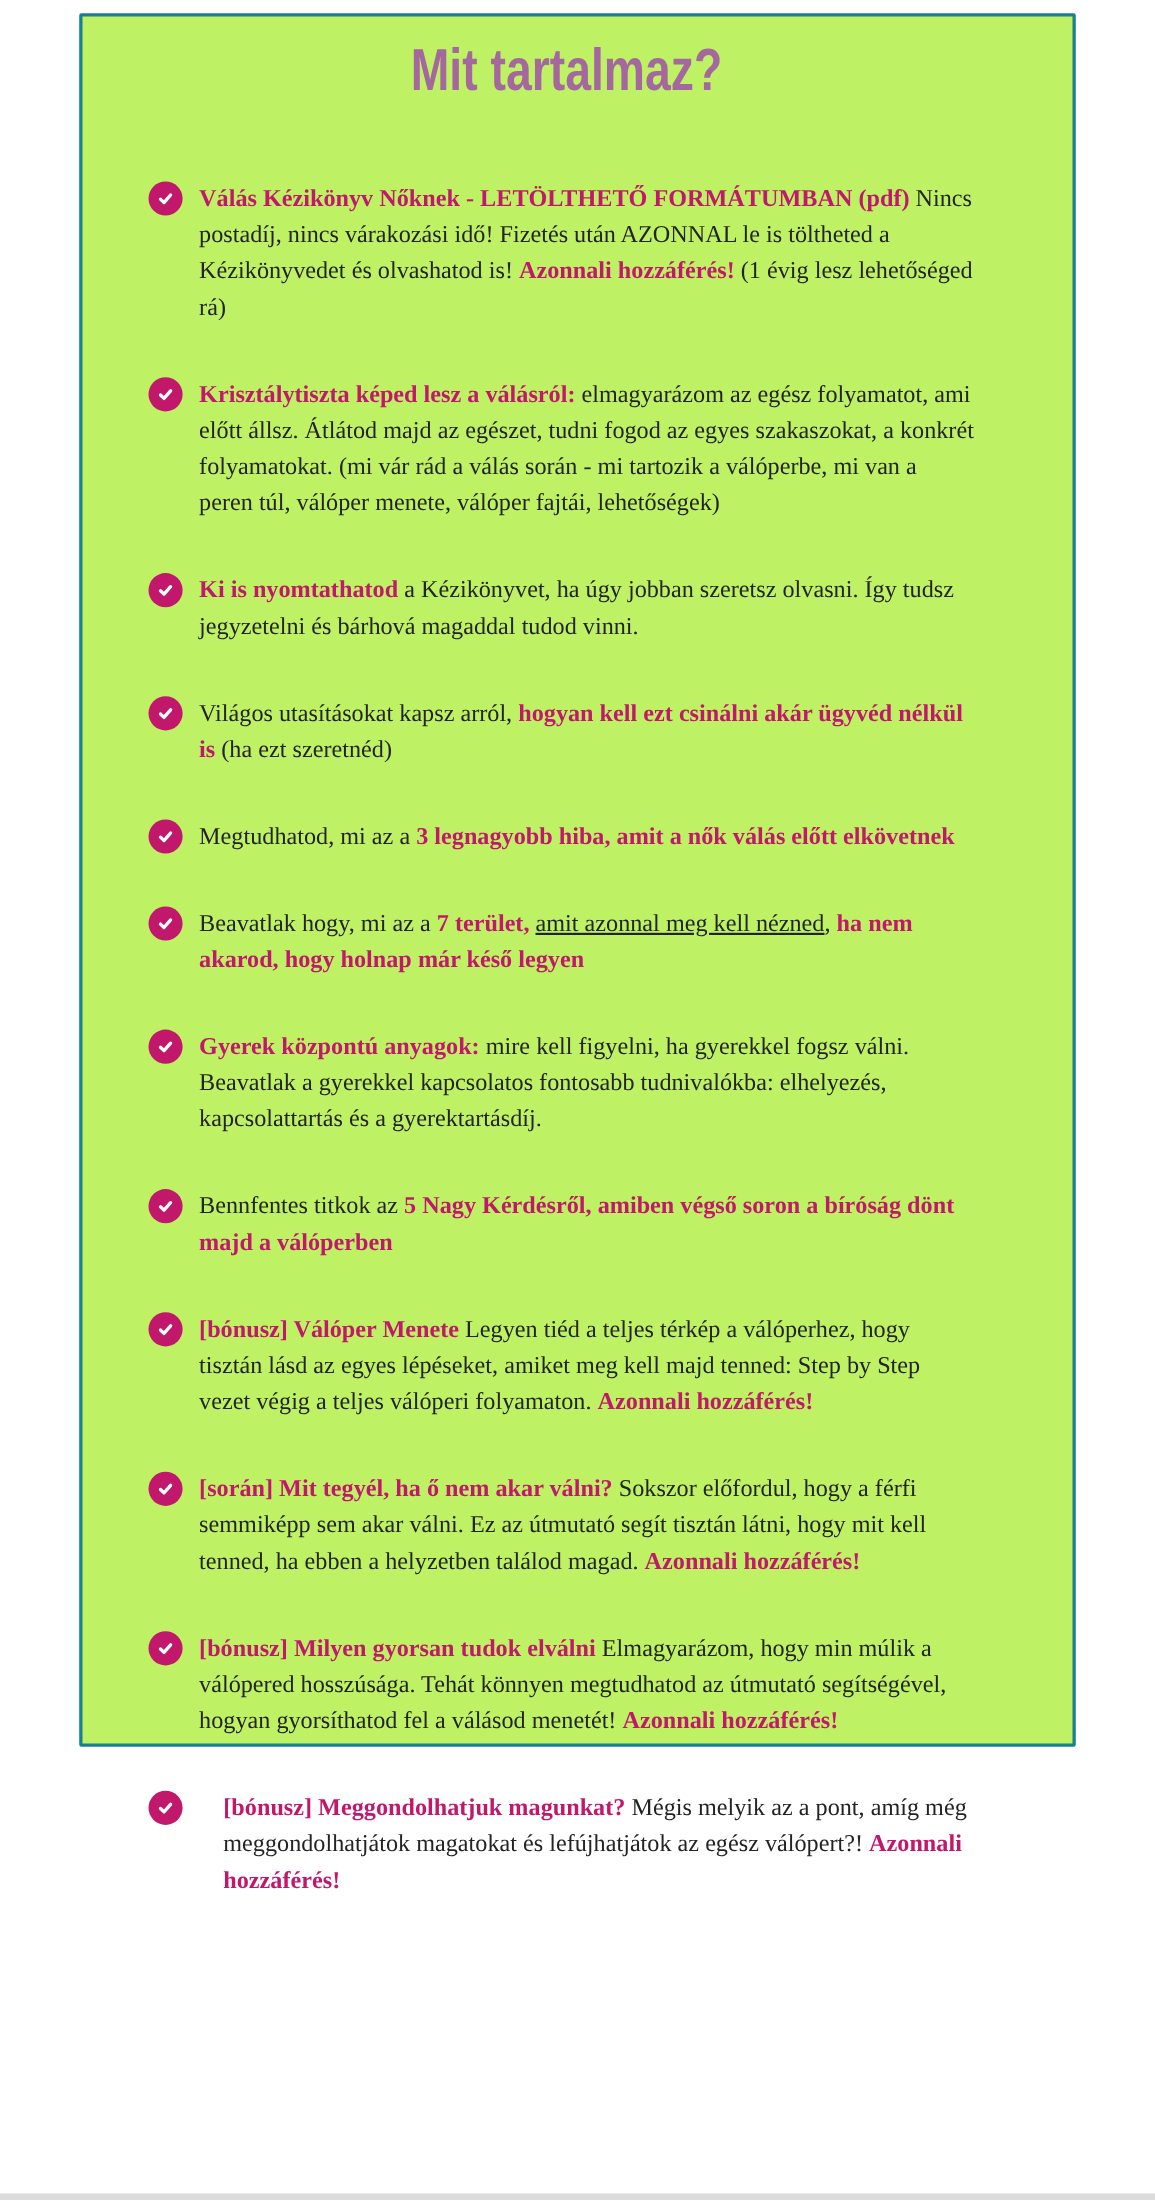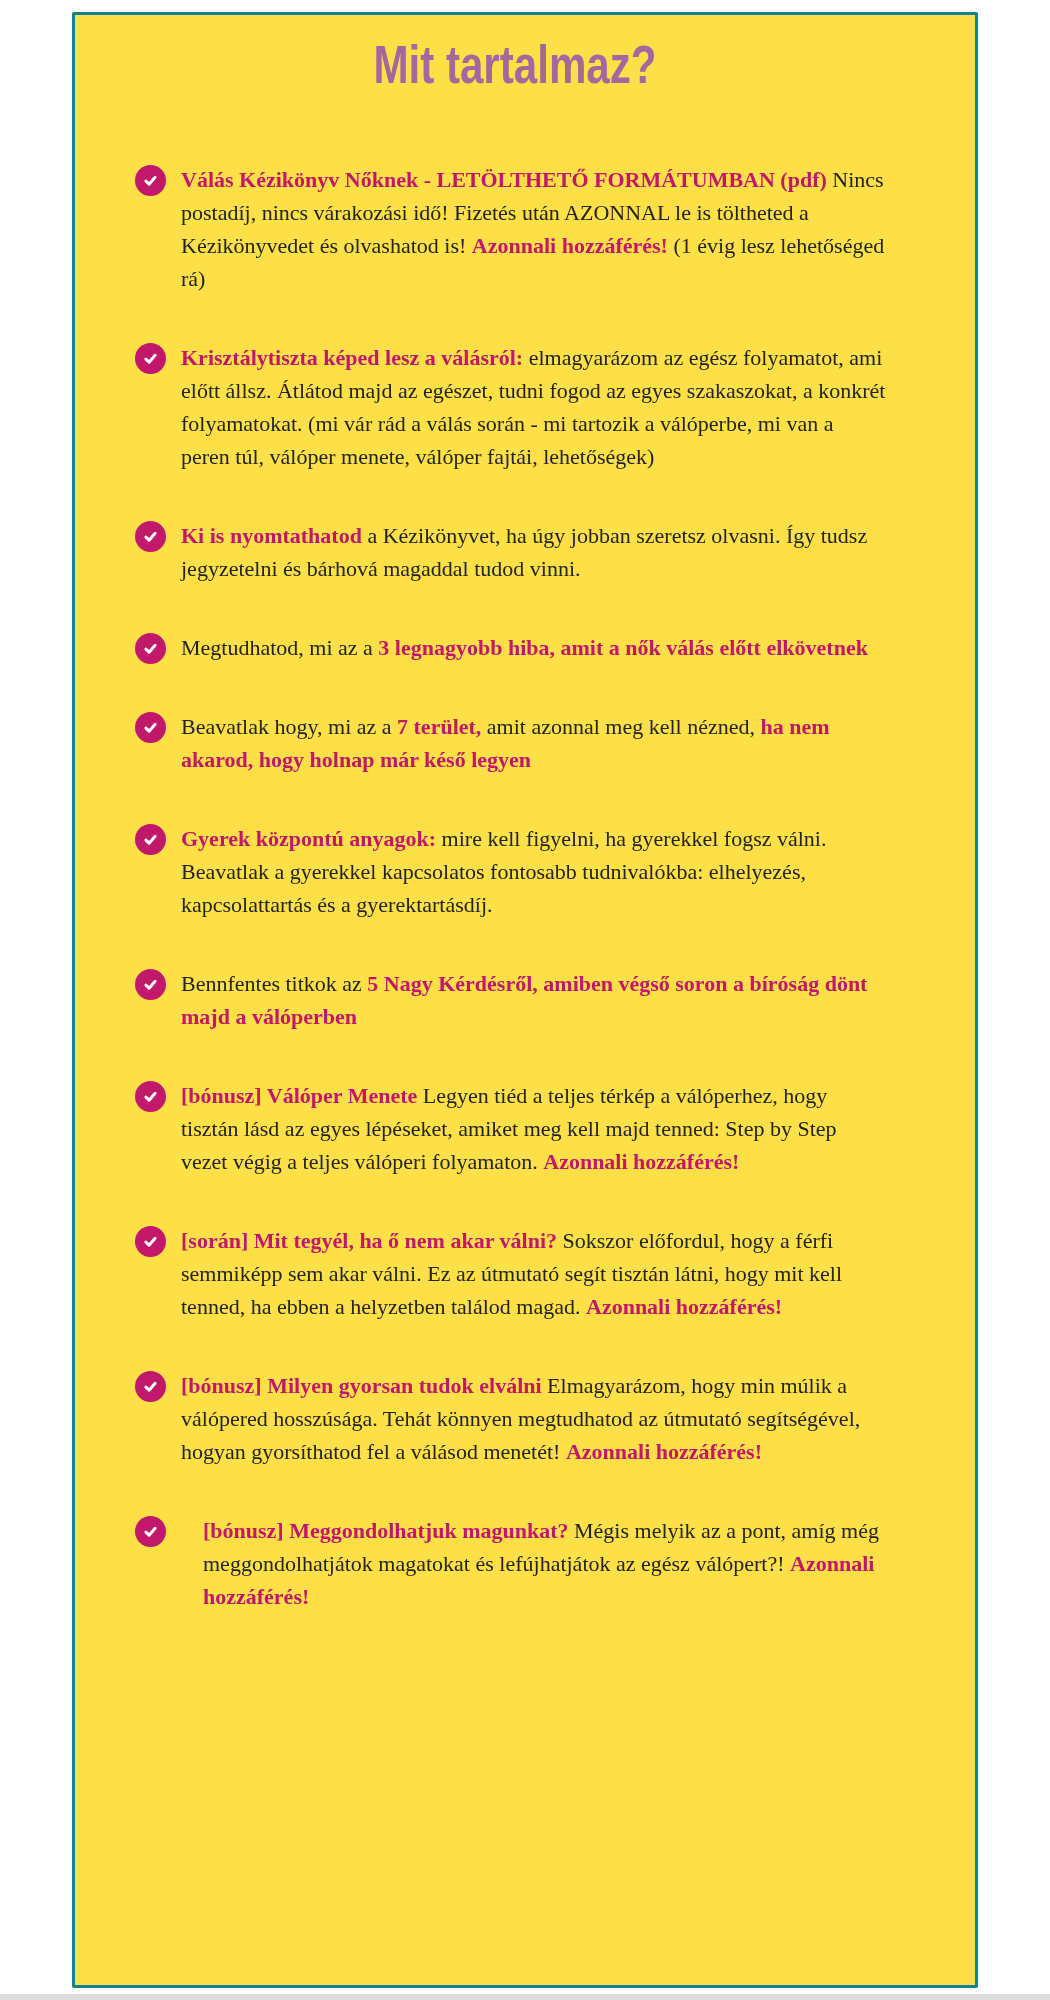--- a/index.html
+++ b/index.html
@@ -17,24 +17,24 @@
     position: relative;
     background: #ffffff;
     font-family: "Liberation Serif", "DejaVu Serif", serif;
     overflow: hidden;
   }
   .card {
     position: absolute;
     left: 72px;
     top: 12px;
     width: 906px;
-    height: 1976px;
+    height: 1576px;
     border: 3px solid var(--border);
     border-radius: 2px;
-    background: #fde047;
+    background: #bef264;
     padding: 18px 80px 20px 60px;
   }
   .title {
     margin: 0;
     text-align: center;
     font-family: "Liberation Sans", "DejaVu Sans", sans-serif;
     font-weight: 700;
     font-size: 54px;
     line-height: 1.15;
     color: var(--title);
@@ -74,21 +74,21 @@
     stroke-linejoin: round;
   }
   .item-text {
     margin: 1px;
     font-size: 22px;
     line-height: 33px;
     color: var(--body);
     max-width: 705px;
   }
   .seg-accent { color: var(--accent); font-weight: 700; }
-  .seg-underline { }
+  .seg-underline { text-decoration: underline; }
   .seg-normal { font-weight: 400; }
   .bottom-edge {
     position: absolute;
     left: 0;
     bottom: 0;
     width: 100%;
     height: 6px;
     background: var(--edge);
   }
 </style>
@@ -118,20 +118,28 @@
 
   <li class="item">
     <span class="badge">
       <svg viewBox="0 0 24 24" aria-hidden="true">
         <path d="M5.5 12.8 L10 17.2 L18.5 7.5"></path>
       </svg>
     </span>
     <p class="item-text"><span class="seg seg-accent">Ki is nyomtathatod</span><span class="seg seg-normal"> a Kézikönyvet, ha úgy jobban szeretsz olvasni. Így tudsz jegyzetelni és bárhová magaddal tudod vinni.</span></p>
   </li>
 
+  <li class="item">
+    <span class="badge">
+      <svg viewBox="0 0 24 24" aria-hidden="true">
+        <path d="M5.5 12.8 L10 17.2 L18.5 7.5"></path>
+      </svg>
+    </span>
+    <p class="item-text"><span class="seg seg-normal">Világos utasításokat kapsz arról, </span><span class="seg seg-accent">hogyan kell ezt csinálni akár ügyvéd nélkül is</span><span class="seg seg-normal"> (ha ezt szeretnéd)</span></p>
+  </li>
 
   <li class="item">
     <span class="badge">
       <svg viewBox="0 0 24 24" aria-hidden="true">
         <path d="M5.5 12.8 L10 17.2 L18.5 7.5"></path>
       </svg>
     </span>
     <p class="item-text"><span class="seg seg-normal">Megtudhatod, mi az a </span><span class="seg seg-accent">3 legnagyobb hiba, amit a nők válás előtt elkövetnek</span></p>
   </li>
 

